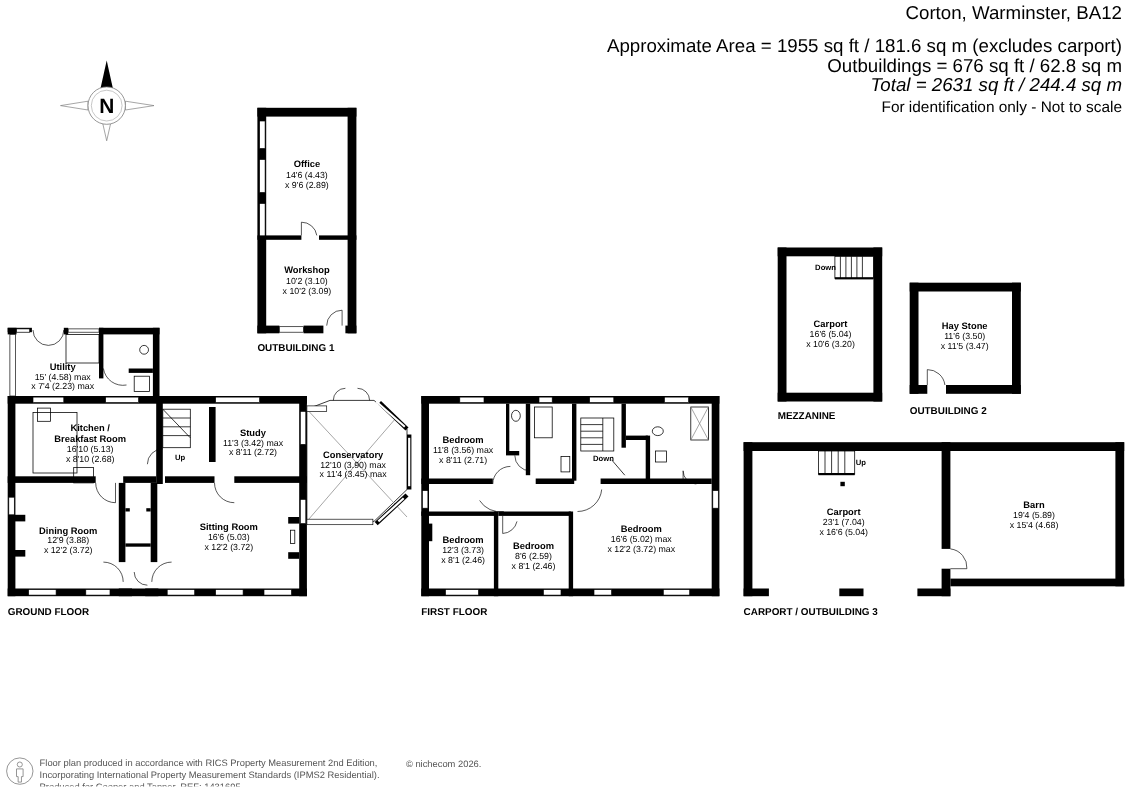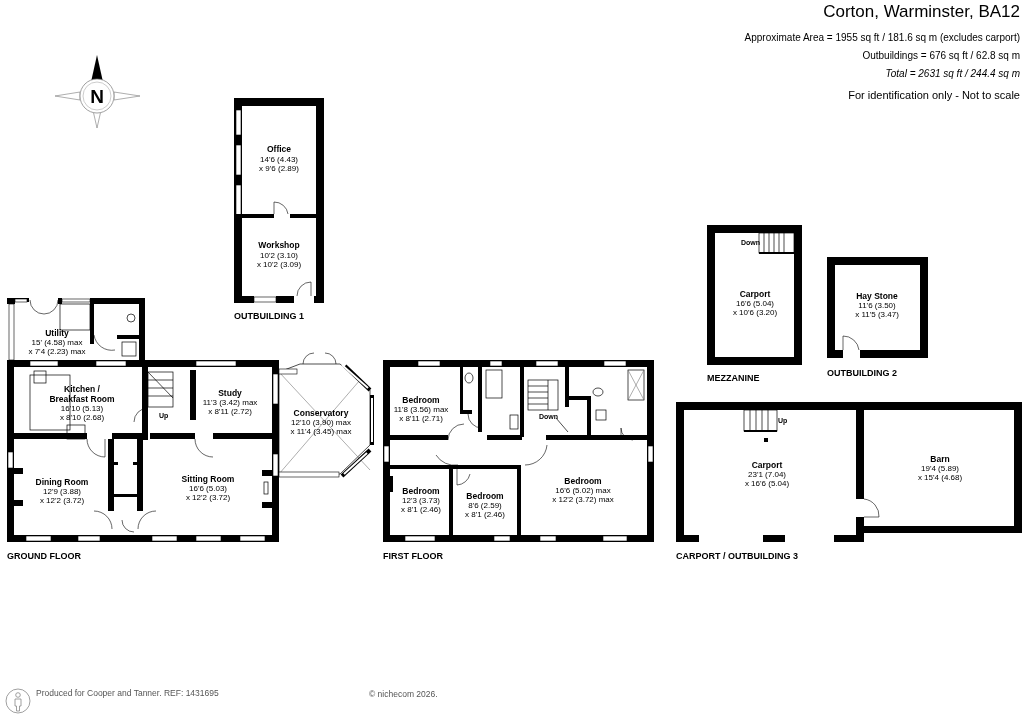--- a/index.html
+++ b/index.html
@@ -1,21 +1,21 @@
 <!DOCTYPE html>
 <html><head>
 <meta charset="utf-8">
 <style>
   html, body { margin:0; padding:0; background:#ffffff; }
   body { width:1024px; height:715px; position:relative; overflow:hidden; font-family:"Liberation Sans", sans-serif; color:#000; }
   .hdr { position:absolute; right:4px; text-align:right; white-space:nowrap; }
   .title { top:2px; font-size:17px; font-weight:normal; letter-spacing:0px; }
-  .sub { font-size:10px; }
+  .sub { font-size:17px; }
   .sub1 { top:32px; } .sub2 { top:50px; } .sub3 { top:68px;font-style:italic; }
-  .note { top:89px; font-size:11px; }
+  .note { top:89px; font-size:14px; }
   svg#plan { position:absolute; left:0; top:0; }
   .lbl { font-family:"Liberation Sans", sans-serif; text-anchor:middle; }
   .rn { font-size:8.5px; font-weight:bold; }
   .rd { font-size:8px; }
   .fl { font-size:9px; font-weight:bold; text-anchor:start; }
   .footer { position:absolute; left:36px; top:688px; font-size:8.5px; color:#555; line-height:11px; white-space:nowrap; }
   .footer .copy { position:absolute; left:333px; top:1px; }
   .foot-icon { position:absolute; left:5px; top:688px; width:26px; height:26px; }
 </style>
 </head>
@@ -339,15 +339,17 @@
   </g>
   <text class="lbl fl" x="676" y="559">CARPORT / OUTBUILDING 3</text>
 </svg>
 
 <svg class="foot-icon" viewBox="0 0 26 26">
   <circle cx="13" cy="13" r="12" fill="none" stroke="#888" stroke-width="0.8"></circle>
   <circle cx="13" cy="7" r="2.3" fill="none" stroke="#888" stroke-width="0.8"></circle>
   <path d="M10,11 h6 v7 h-1.5 v5 h-3 v-5 h-1.5 z" fill="none" stroke="#888" stroke-width="0.8"></path>
 </svg>
 <div class="footer">
+  <div>Floor plan produced in accordance with RICS Property Measurement 2nd Edition,</div>
+  <div>Incorporating International Property Measurement Standards (IPMS2 Residential).</div>
   <div>Produced for Cooper and Tanner.   REF: 1431695</div>
   <span class="copy">© nichecom 2026.</span>
 </div>
 
 </body></html>

